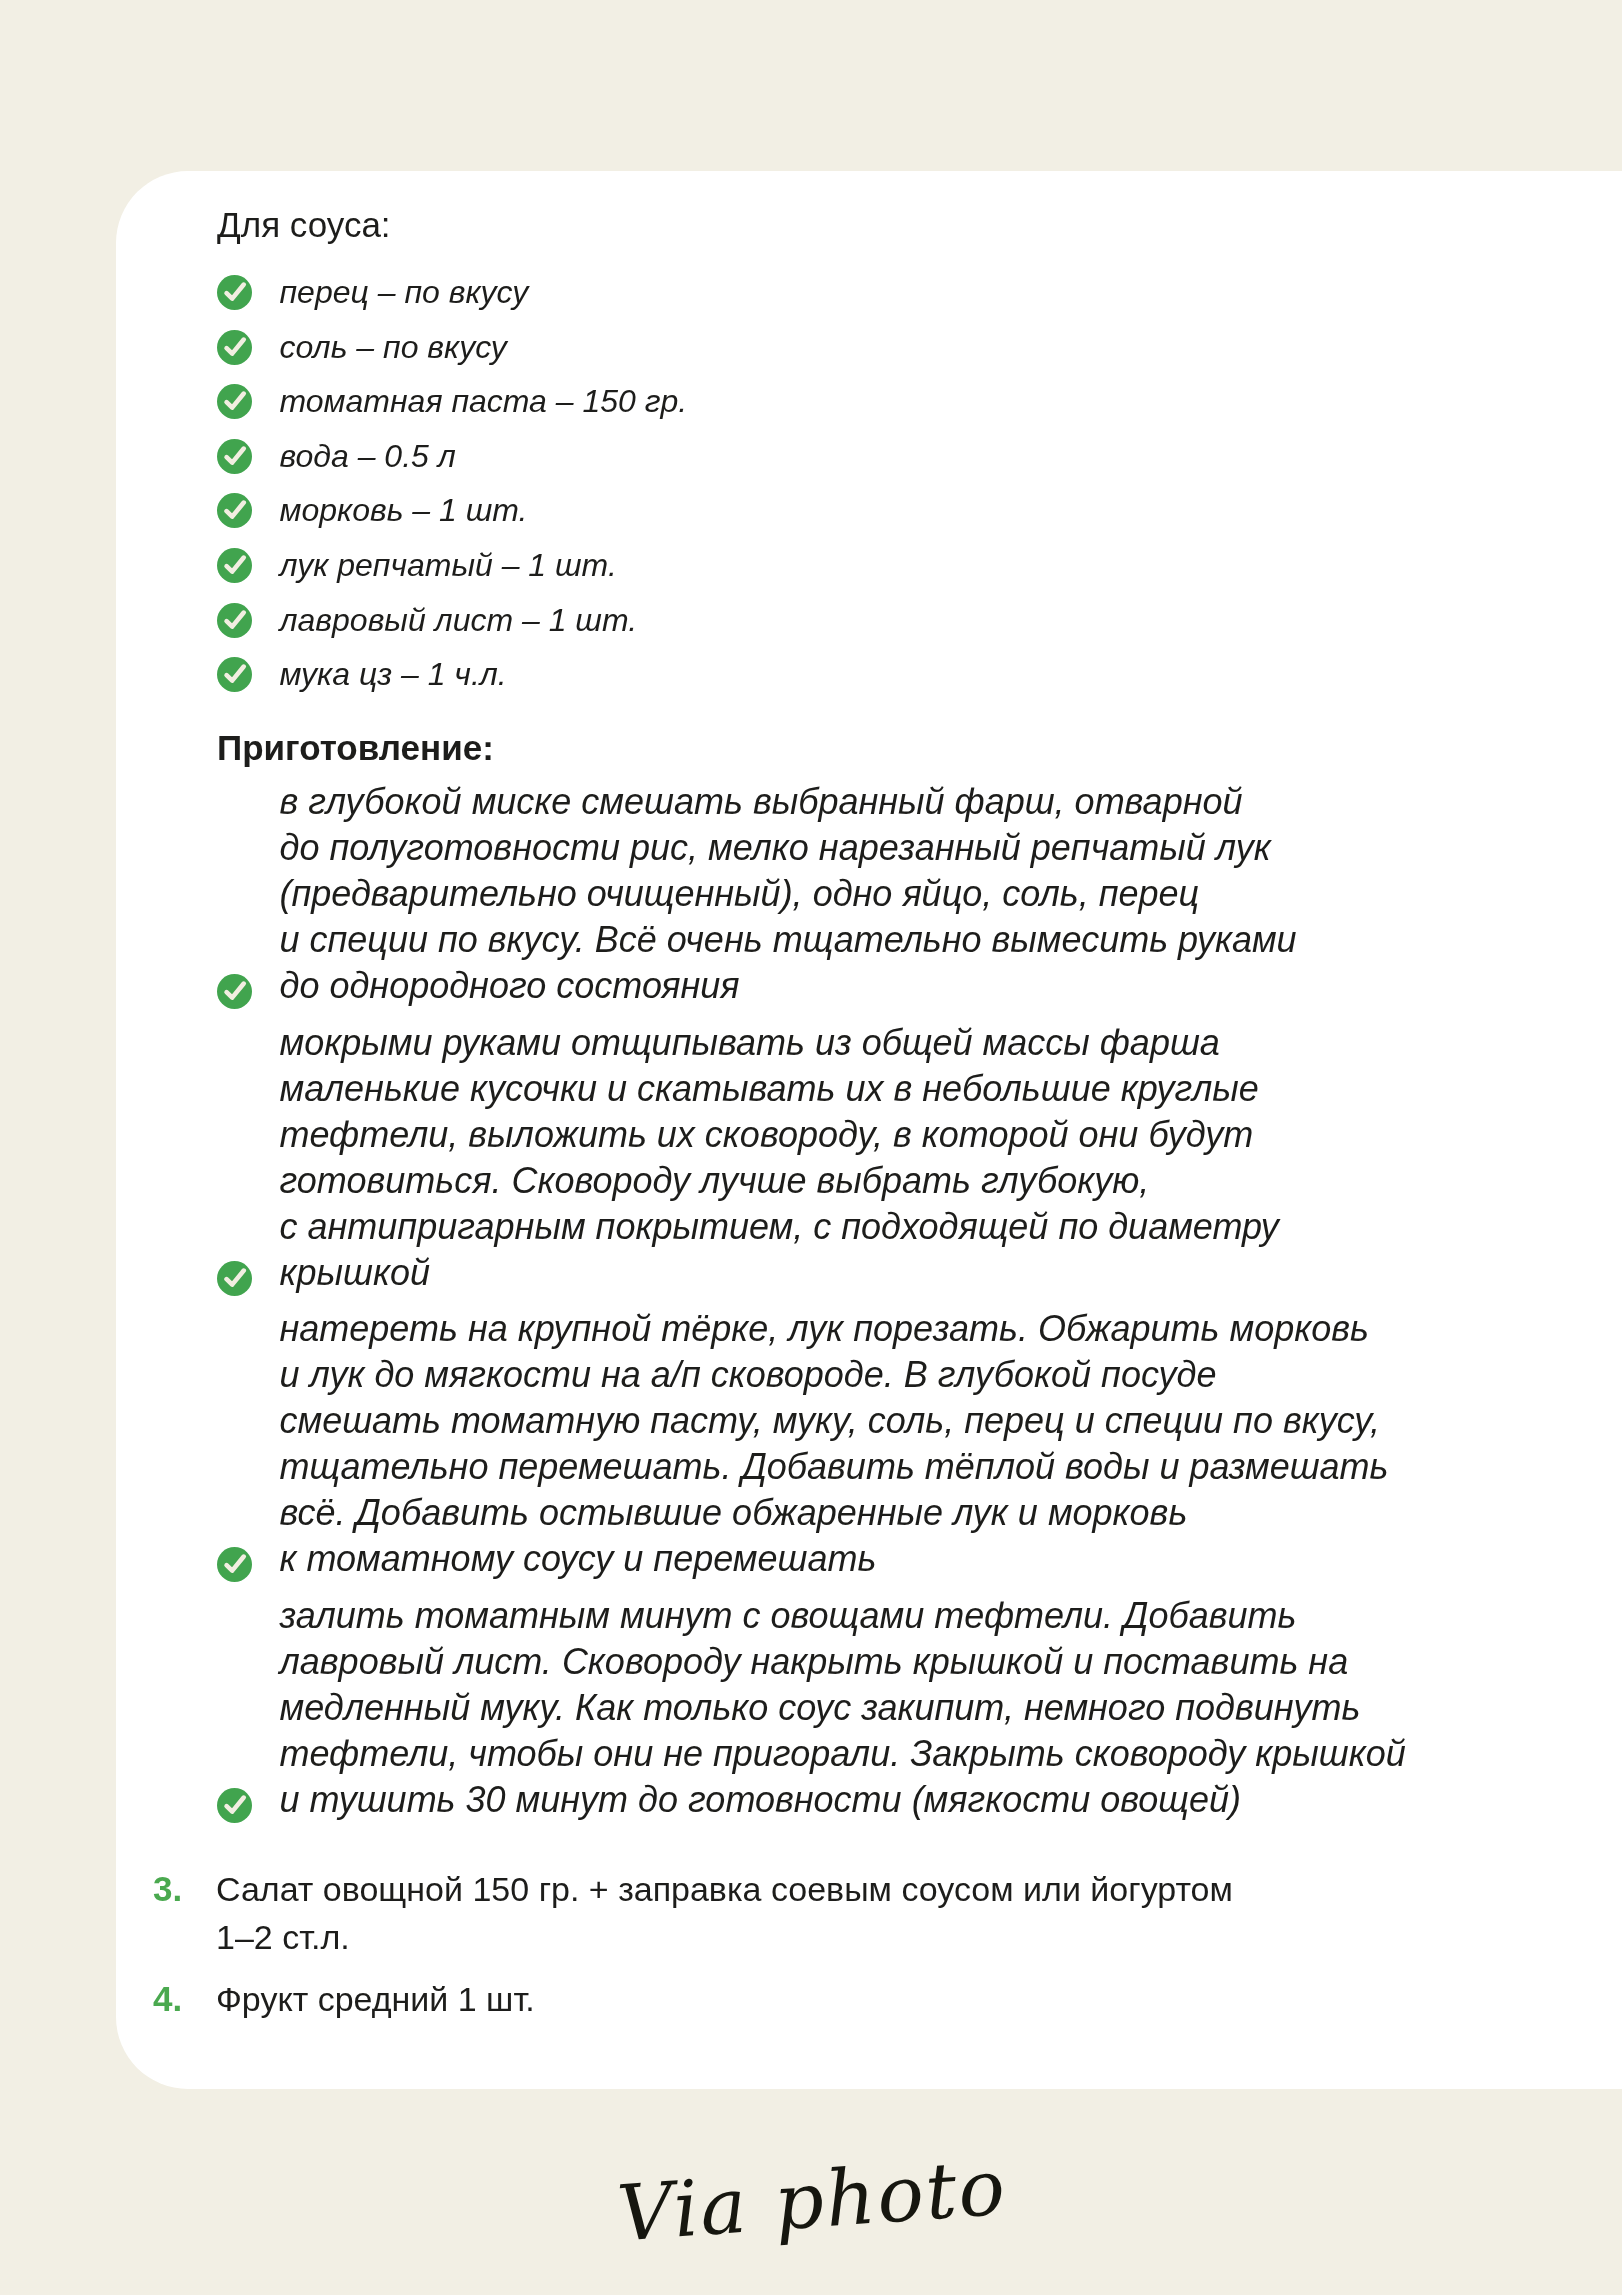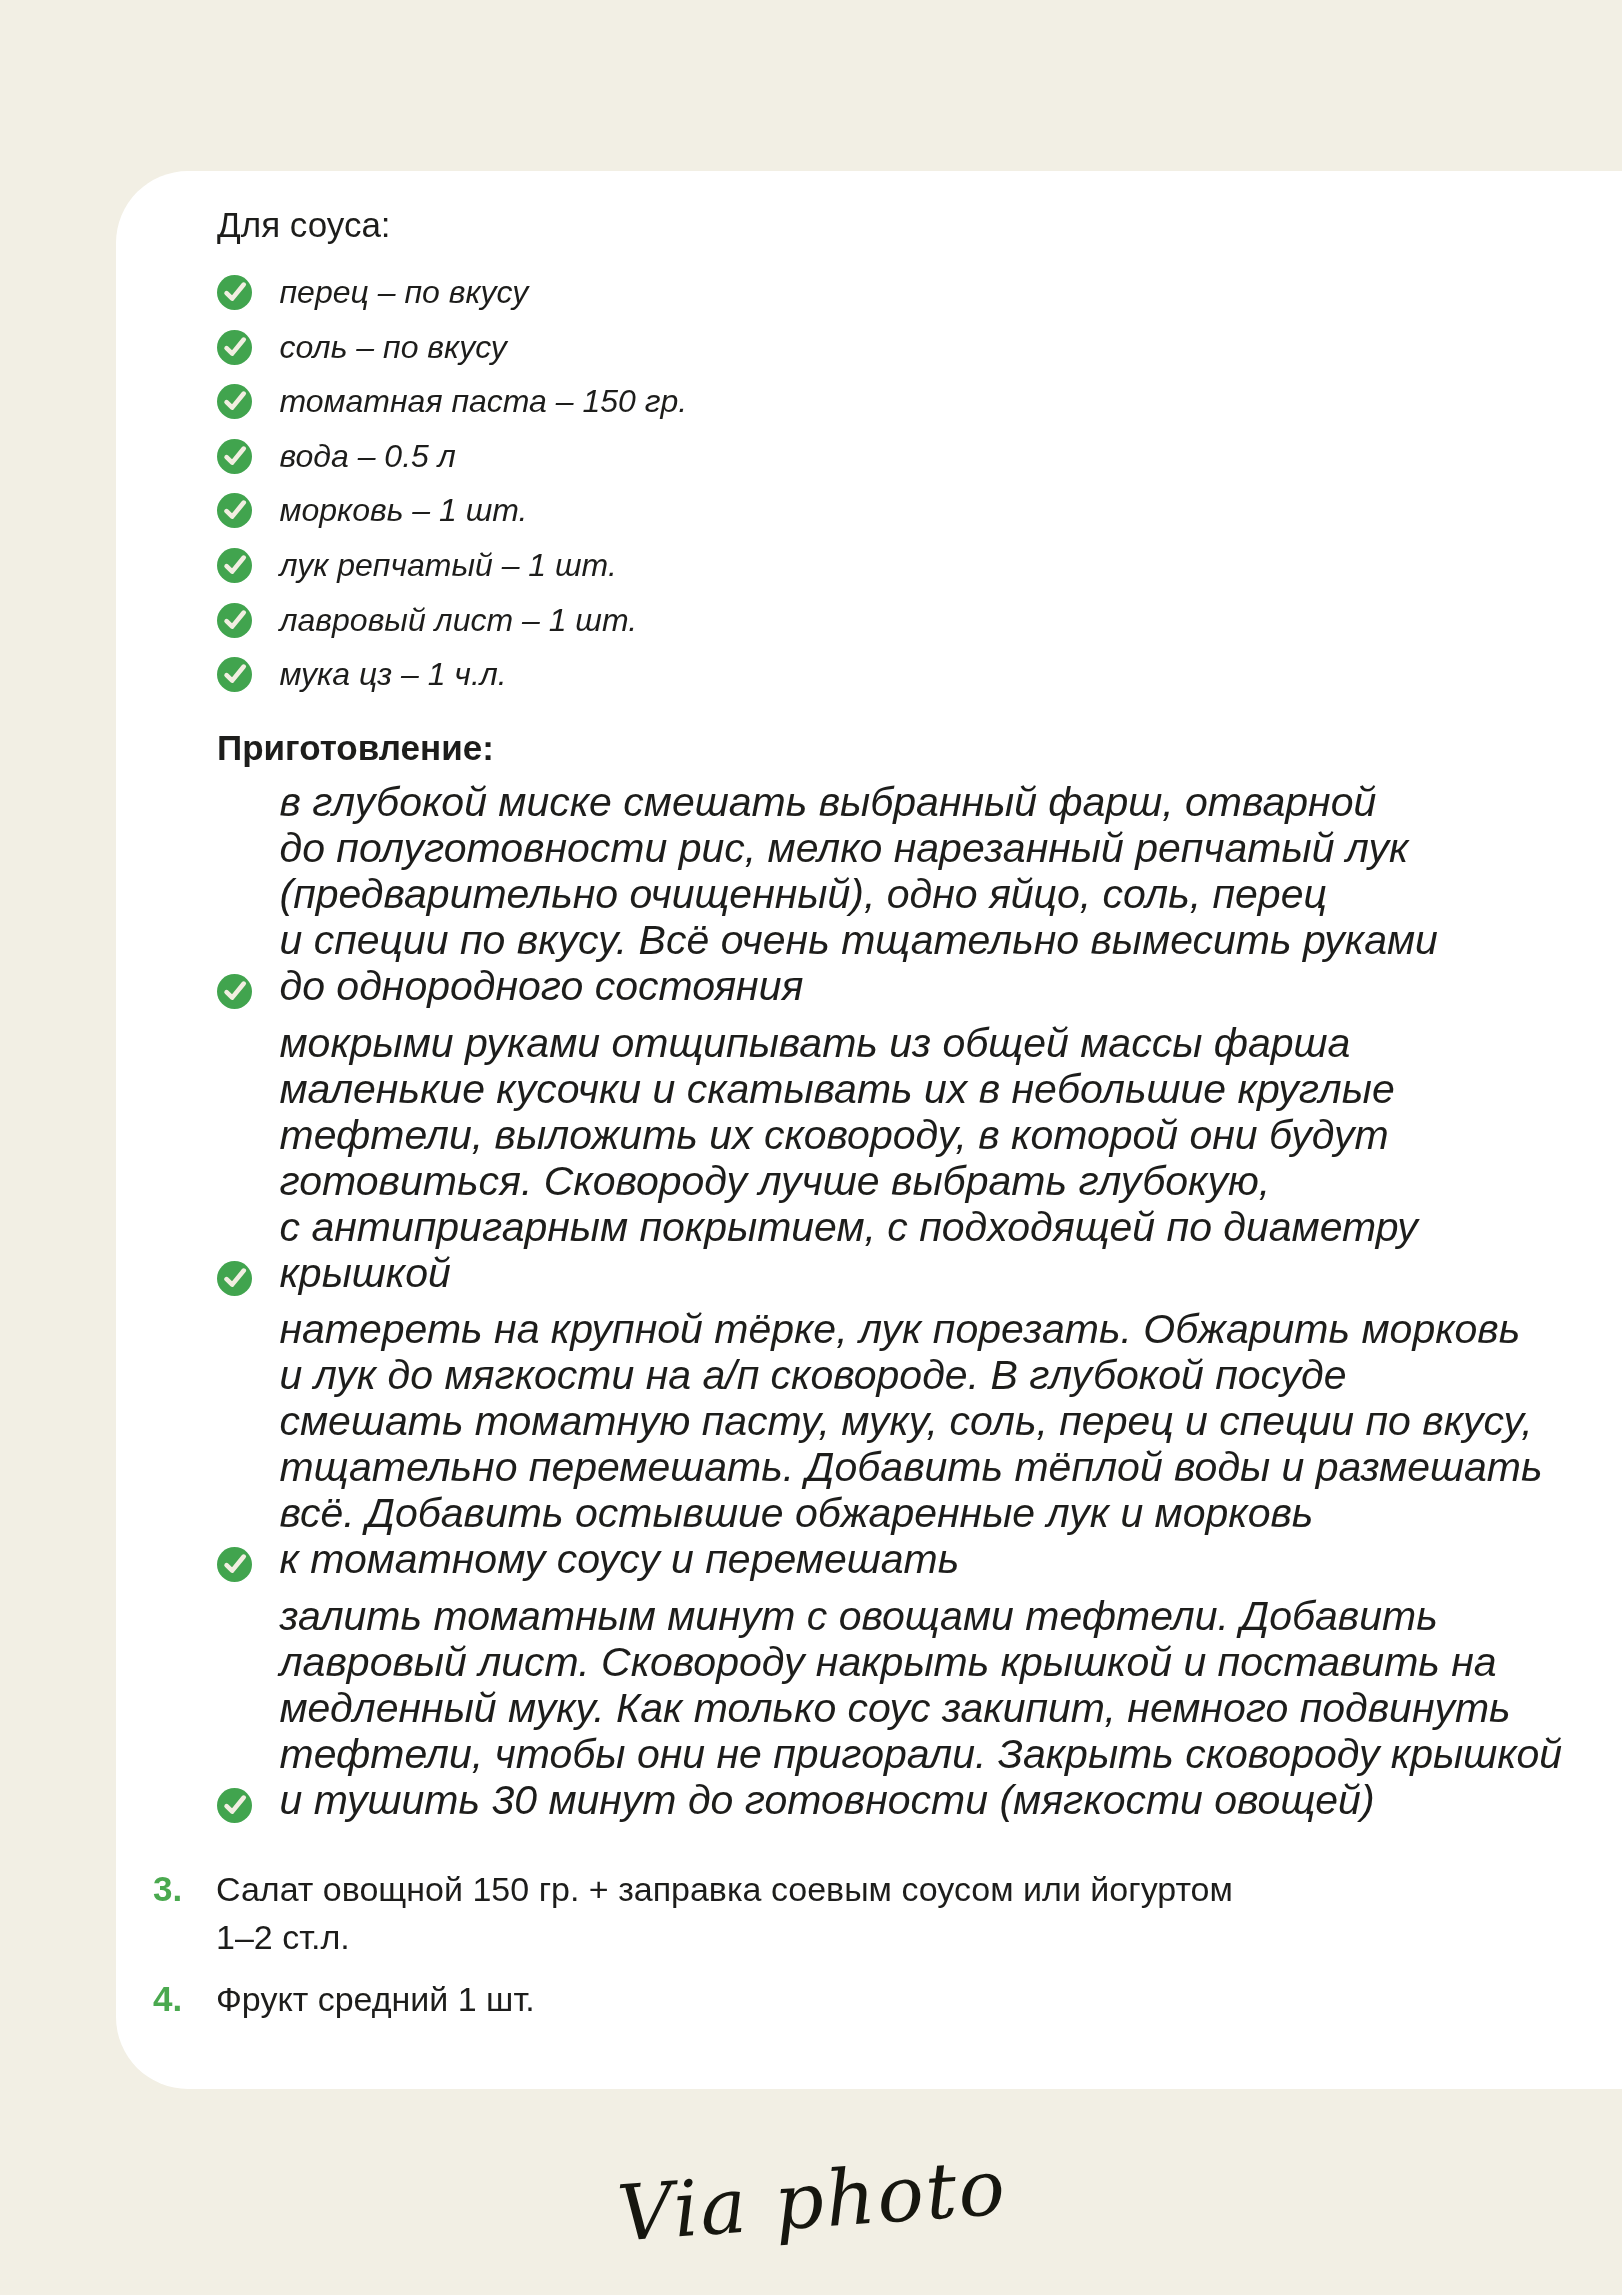--- a/index.html
+++ b/index.html
@@ -49,21 +49,21 @@
   .ing-row { margin-bottom: 19.6px; }
   .ing-text {
     font-size: 32px;
     line-height: 35px;
     font-style: italic;
     white-space: nowrap;
   }
 
   .step-row { margin-bottom: 10.5px; }
   .step-row .check-badge { margin-top: 3.3px; }
-  .step-text { font-size: 41px; font-style: italic; }
+  .step-text { font-size: 36px; font-style: italic; }
   .step-line { line-height: 46px; white-space: nowrap; }
 
   .meal-item {
     display: flex;
     align-items: flex-start;
     margin-top: 14.4px;
   }
   .meal-item.first { margin-top: 42px; }
   .meal-number {
     flex: 0 0 63px;

